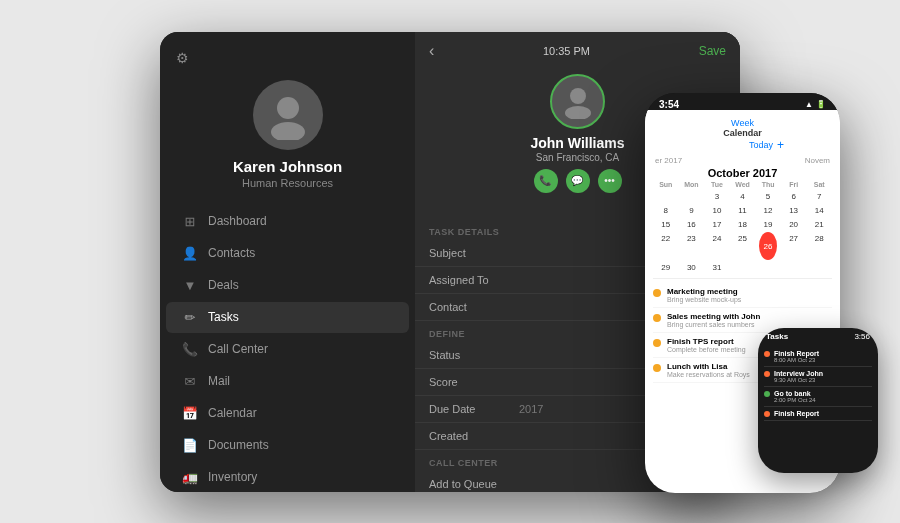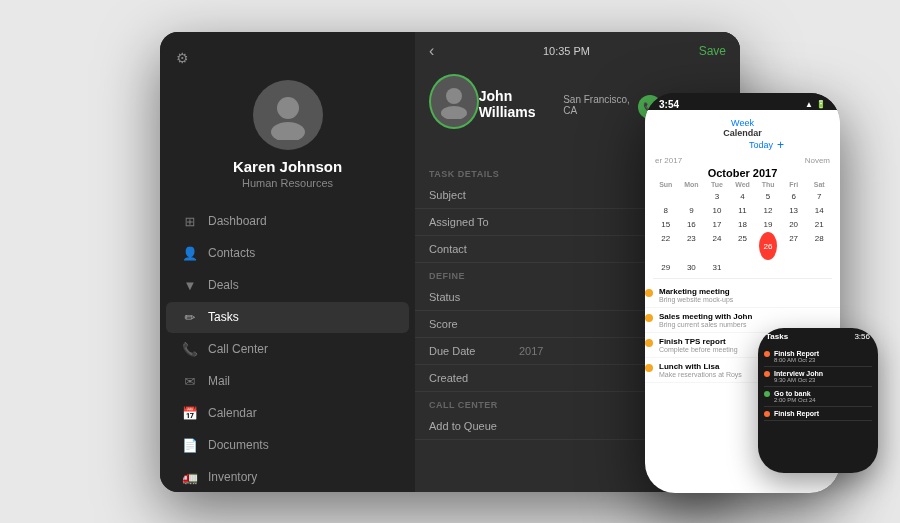--- a/index.html
+++ b/index.html
@@ -143,21 +143,21 @@
       font-size: 11px;
     }
     .tablet-save-btn {
       color: #4CAF50;
       font-size: 12px;
       cursor: pointer;
     }
 
     .tablet-contact-header {
       display: flex;
-      flex-direction: row;
+      flex-direction: column;
       align-items: center;
       padding: 6px 14px 26px;
     }
     .contact-avatar {
       width: 55px;
       height: 55px;
       border-radius: 50%;
       background: #555;
       display: flex;
       align-items: center;
@@ -343,21 +343,21 @@
       justify-content: center;
       margin: 0 auto;
     }
     .cal-day.empty { color: transparent; }
     .cal-separator {
       height: 1px;
       background: #eee;
       margin: 4px 8px;
     }
     .cal-events {
-      padding: 0 0;
+      padding: 0 8px;
       overflow: hidden;
     }
     .cal-event {
       display: flex;
       align-items: flex-start;
       gap: 6px;
       padding: 4px 0;
       border-bottom: 1px solid #f5f5f5;
     }
     .cal-event-dot {

